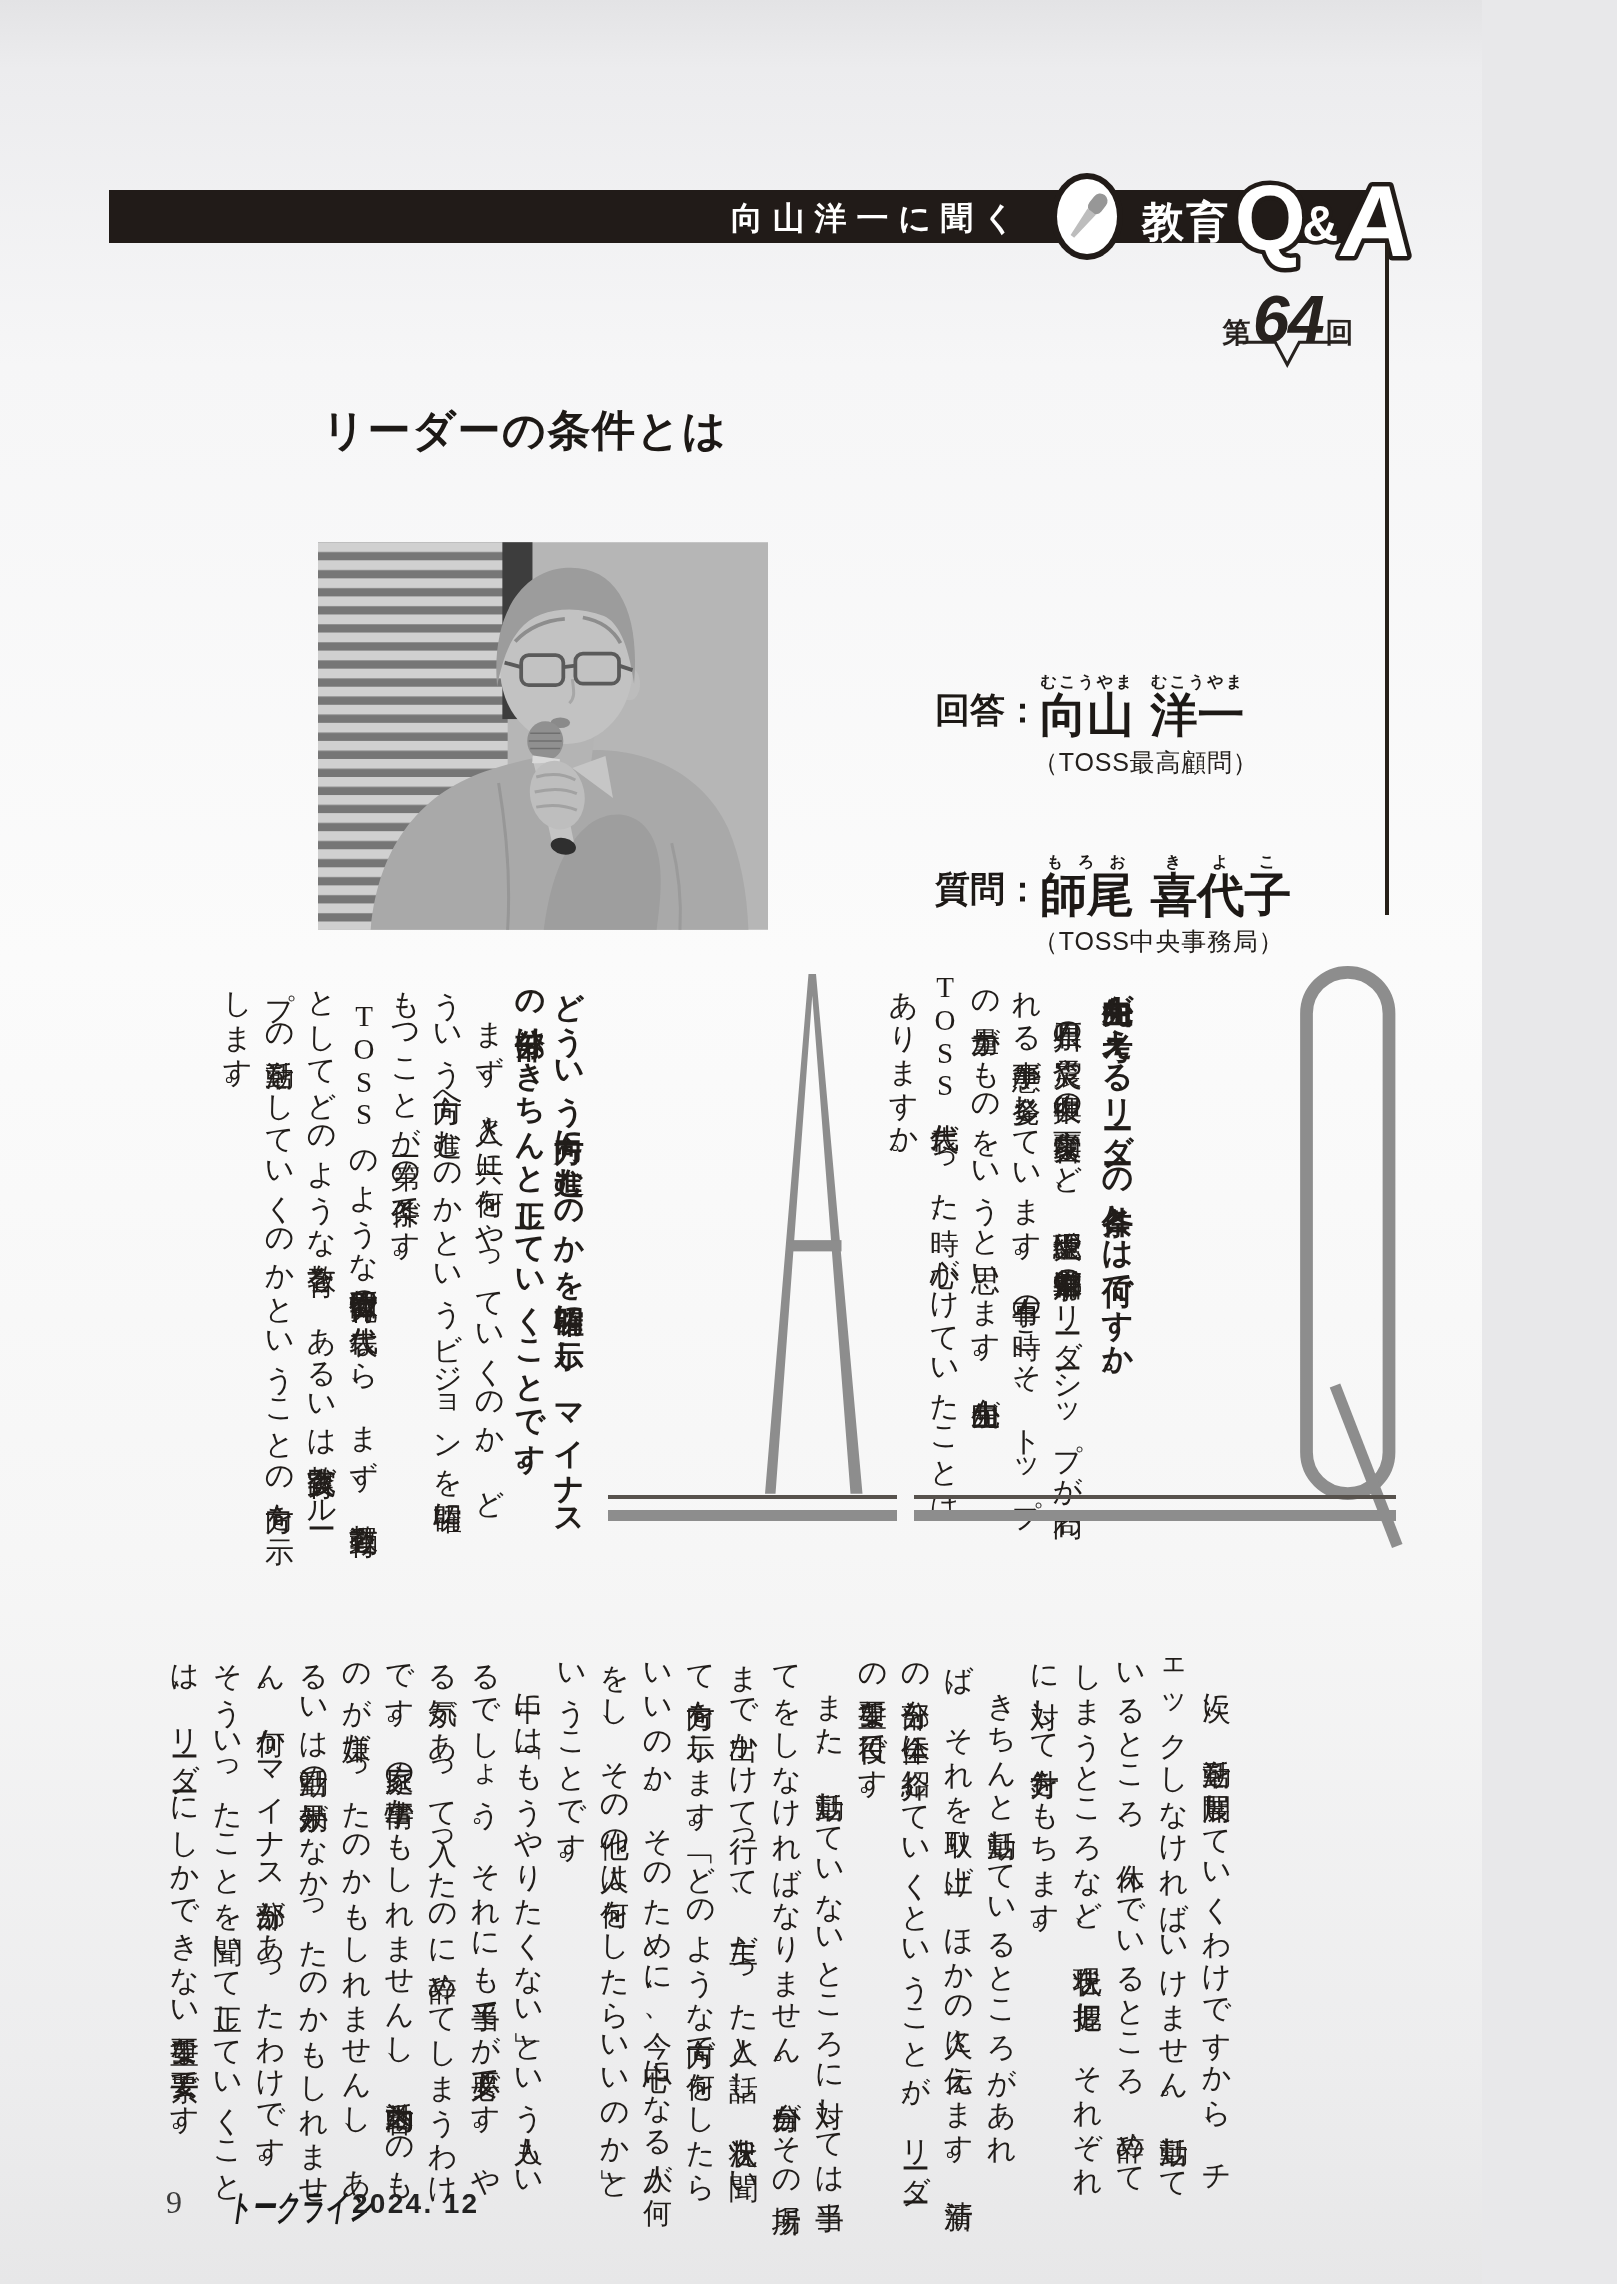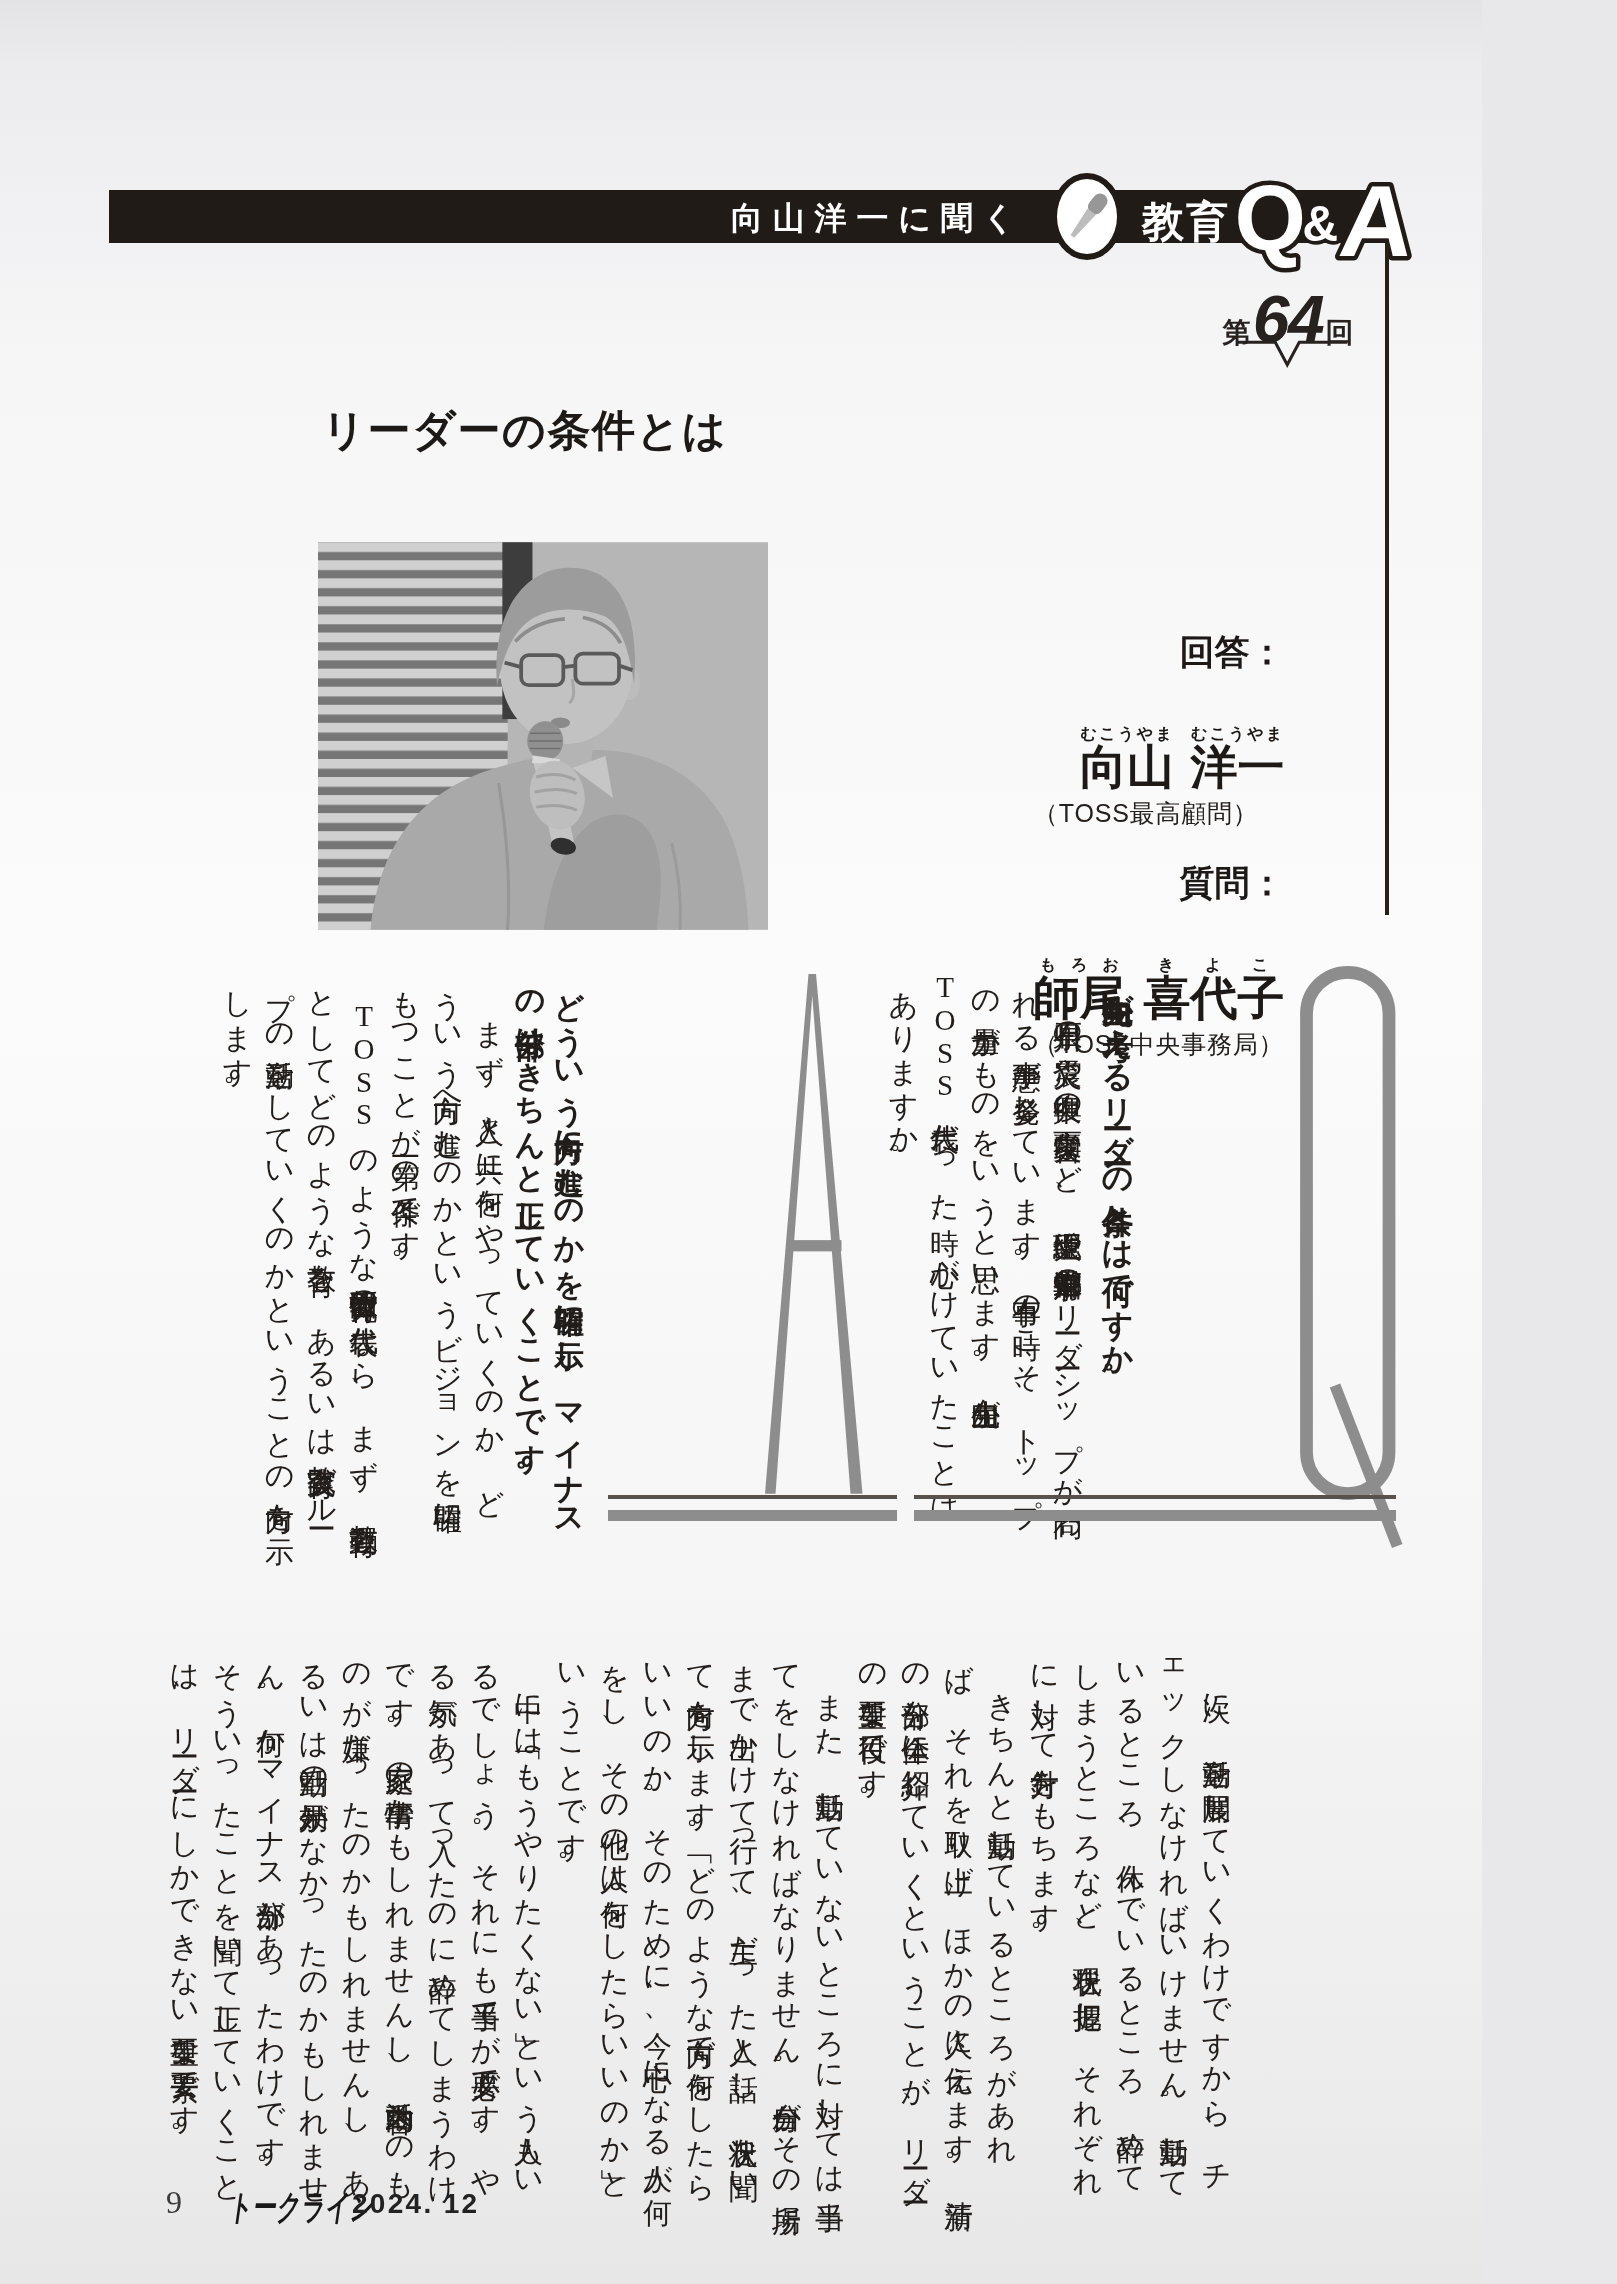--- a/index.html
+++ b/index.html
@@ -43,21 +43,21 @@
     font-family:"Liberation Sans",sans-serif; font-weight:900; font-size:43px;
     letter-spacing:1.5px; color:#1d1916; white-space:nowrap;
   }
 
   
   .photo { position:absolute; left:318px; top:542px; }
 
   
   .credits { position:absolute; left:935px; top:629px; color:#1d1916; }
   .credit-row + .credit-row { margin-top:30px; }
-  .credit-main { display:flex; align-items:flex-end; white-space:nowrap;flex-direction:column; }
+  .credit-main { display:flex; align-items:flex-end; white-space:nowrap; }
   .credit-role { font-family:"Liberation Sans",sans-serif; font-weight:700; font-size:35px; padding-bottom:4.5px; }
   .credit-name { font-family:"Liberation Sans",sans-serif; font-weight:800; font-size:47px; line-height:1; }
   .credit-name ruby { ruby-align:space-around; }
   .credit-name rt { font-size:16px; font-weight:600; letter-spacing:1.5px; padding-bottom:3px;margin-top:44px; }
   .credit-name .given { margin-left:0.35em; }
   .credit-aff {
     font-family:Liberation Sans, sans-serif; font-size:25px; letter-spacing:0.8px;
     margin:7.5px 0 0 98px; color:#24201d;
   }
 

